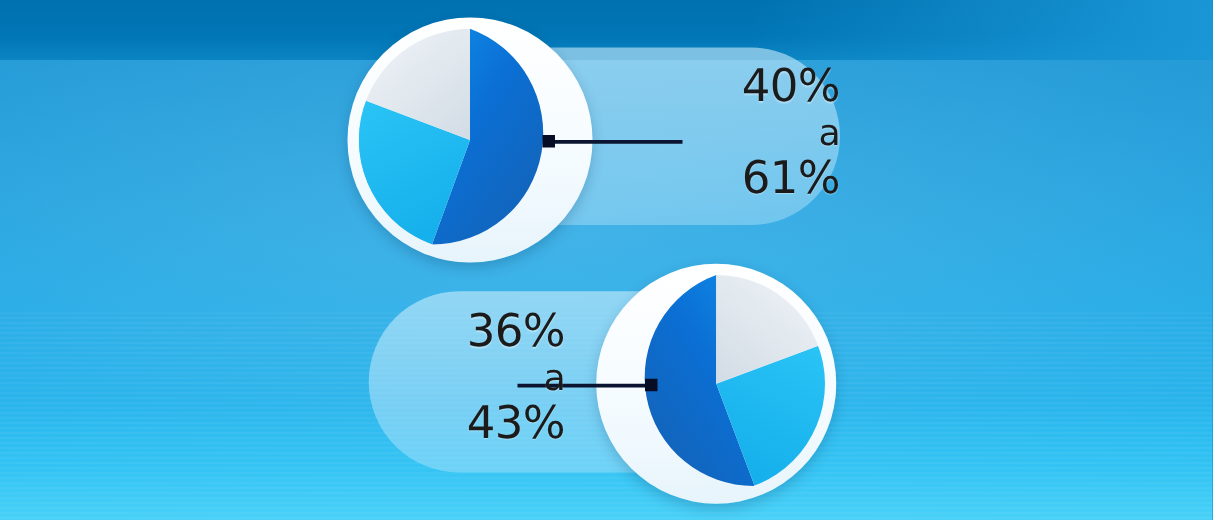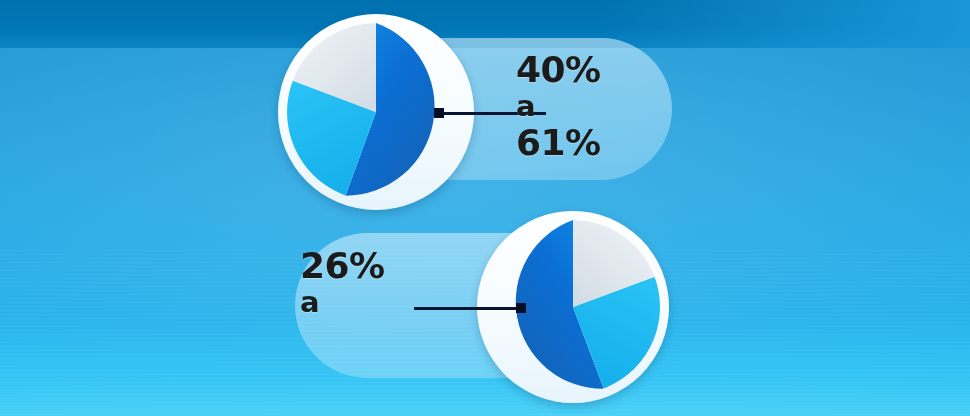--- a/index.html
+++ b/index.html
@@ -69,22 +69,22 @@
 
   
   .leader{position:absolute;height:3px;background:#0b1430;}
   .leader-dot{position:absolute;width:10px;height:10px;background:#060d24;}
 
   
   .valueblock{
     position:absolute;
     color:#1b1b1b;
     font-family:"DejaVu Sans", sans-serif;
-    font-weight:bold;
-    text-align:left;
+    font-weight:normal;
+    text-align:right;
     line-height:1.0;
     text-shadow:0 1px 1px rgba(255,255,255,0.35);
     letter-spacing:-0.5px;
   }
   .v-big{font-size:36px;display:block;}
   .v-mid{font-size:29px;display:block;margin:4px 0 4px 0;}
 </style>
 </head>
 <body>
 
@@ -169,17 +169,18 @@
 
         <path d="M87,87 L169.78,56.15 A87,87 0 0,0 87,0 Z" fill="url(#g2c)"></path>
       </svg>
     </div>
   </div>
 
   <div class="leader" style="left:414px;top:307px;width:104px;"></div>
   <div class="leader-dot" style="left:516px;top:303px;"></div>
 
   <div class="valueblock" style="left:300px;top:248px;width:152px;">
-    <span class="v-big">26%</span>
+    <span class="v-big">36%</span>
     <span class="v-mid">a</span>
+    <span class="v-big">43%</span>
   </div>
 
 </div>
 
 </body></html>

